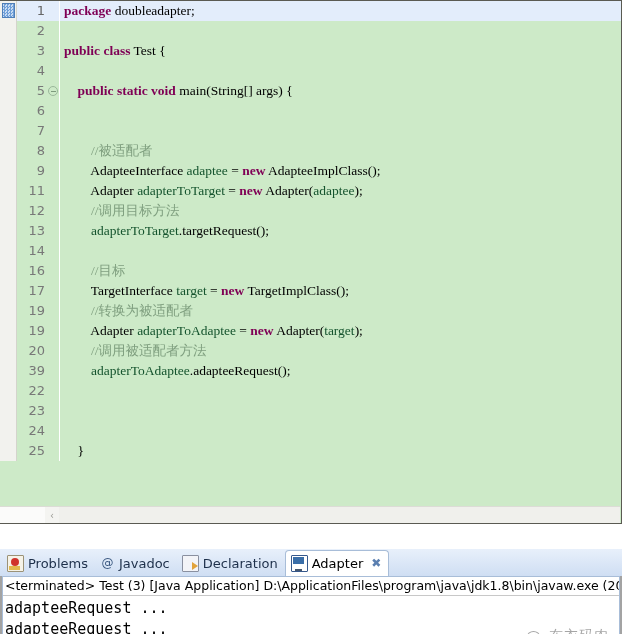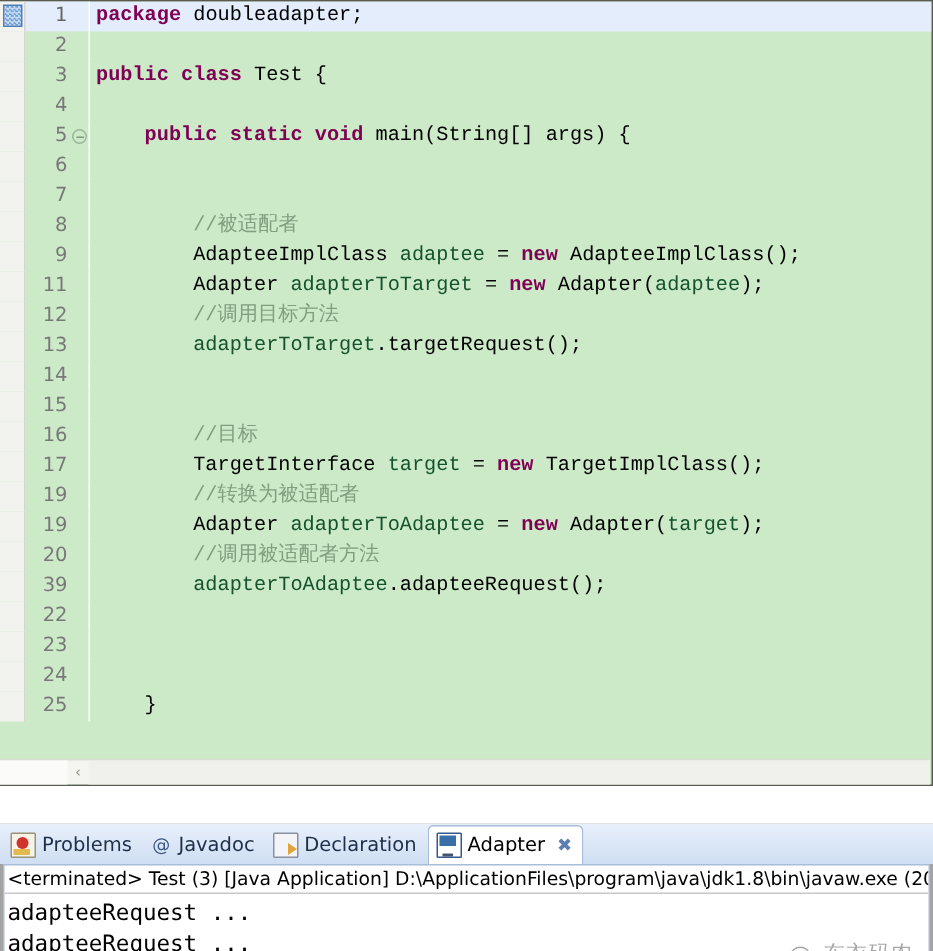--- a/index.html
+++ b/index.html
@@ -114,21 +114,21 @@
     left: 1.5px;
     top: 3.5px;
     width: 5px;
     height: 1px;
     background: #7d9a7d;
   }
 
   
   .code-text {
     flex: 1 1 auto;
-    font-family: Liberation Mono, monospace;
+    font-family: Liberation Serif, serif;
     font-size: 13.5px;
     line-height: 20px;
     white-space: pre;
     color: #000000;
     padding-left: 4px;
     overflow: hidden;
   }
 
   .kw      { color: #7f0055; font-weight: bold; }
   .cmt     { color: #7f9f7f; }
@@ -407,21 +407,21 @@
         <div class="code-row">
           <div class="marker-col"></div>
           <div class="num-col">8</div>
           <div class="fold-col"></div>
           <div class="code-text"><span class="cmt">        //被适配者</span></div>
         </div>
         <div class="code-row">
           <div class="marker-col"></div>
           <div class="num-col">9</div>
           <div class="fold-col"></div>
-          <div class="code-text"><span class="plain">        AdapteeImplClass </span><span class="ident">adaptee</span><span class="plain"> = </span><span class="kw">new</span><span class="plain"> AdapteeImplClass();</span></div>
+          <div class="code-text"><span class="plain">        AdapteeInterface </span><span class="ident">adaptee</span><span class="plain"> = </span><span class="kw">new</span><span class="plain"> AdapteeImplClass();</span></div>
         </div>
         <div class="code-row">
           <div class="marker-col"></div>
           <div class="num-col">11</div>
           <div class="fold-col"></div>
           <div class="code-text"><span class="plain">        Adapter </span><span class="ident">adapterToTarget</span><span class="plain"> = </span><span class="kw">new</span><span class="plain"> Adapter(</span><span class="ident">adaptee</span><span class="plain">);</span></div>
         </div>
         <div class="code-row">
           <div class="marker-col"></div>
           <div class="num-col">12</div>
@@ -430,26 +430,20 @@
         </div>
         <div class="code-row">
           <div class="marker-col"></div>
           <div class="num-col">13</div>
           <div class="fold-col"></div>
           <div class="code-text"><span class="plain">        </span><span class="ident">adapterToTarget</span><span class="plain">.targetRequest();</span></div>
         </div>
         <div class="code-row">
           <div class="marker-col"></div>
           <div class="num-col">14</div>
-          <div class="fold-col"></div>
-          <div class="code-text"></div>
-        </div>
-        <div class="code-row">
-          <div class="marker-col"></div>
-          <div class="num-col">15</div>
           <div class="fold-col"></div>
           <div class="code-text"></div>
         </div>
         <div class="code-row">
           <div class="marker-col"></div>
           <div class="num-col">16</div>
           <div class="fold-col"></div>
           <div class="code-text"><span class="cmt">        //目标</span></div>
         </div>
         <div class="code-row">

